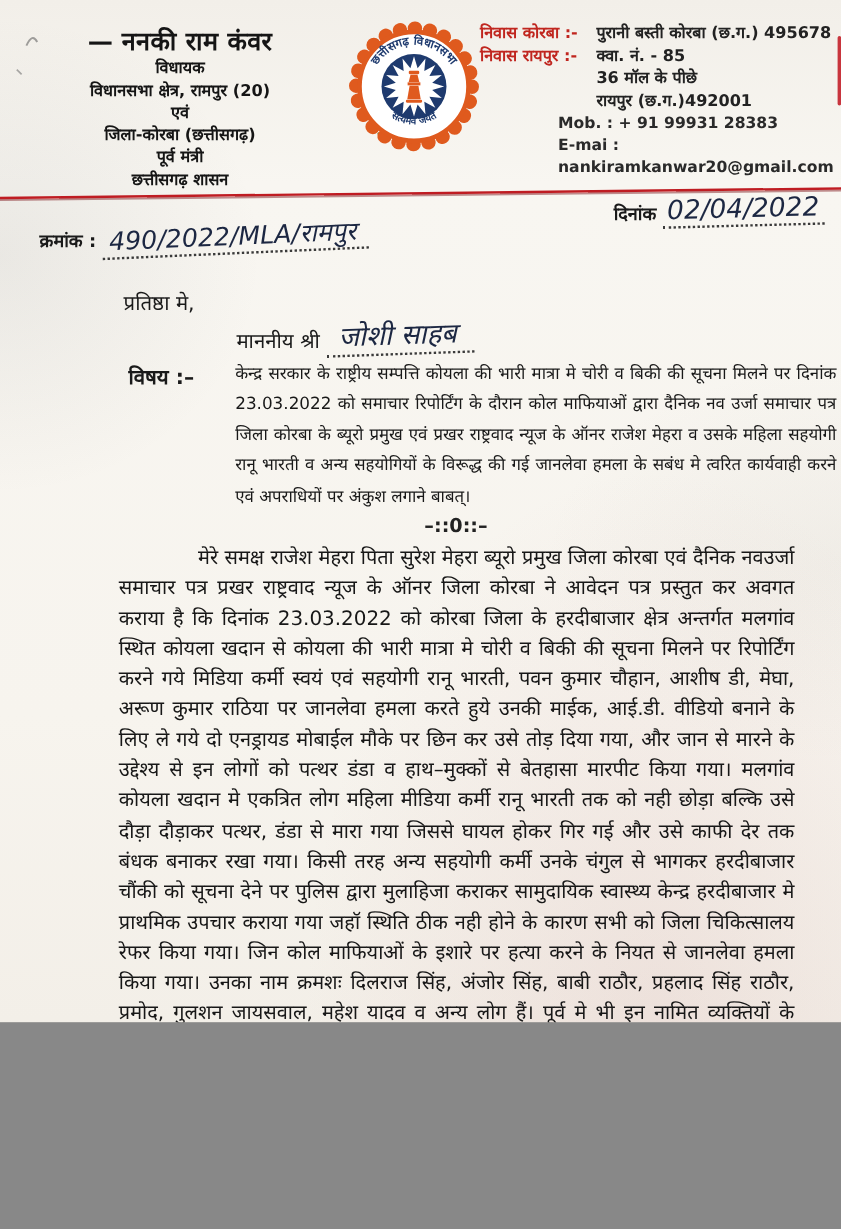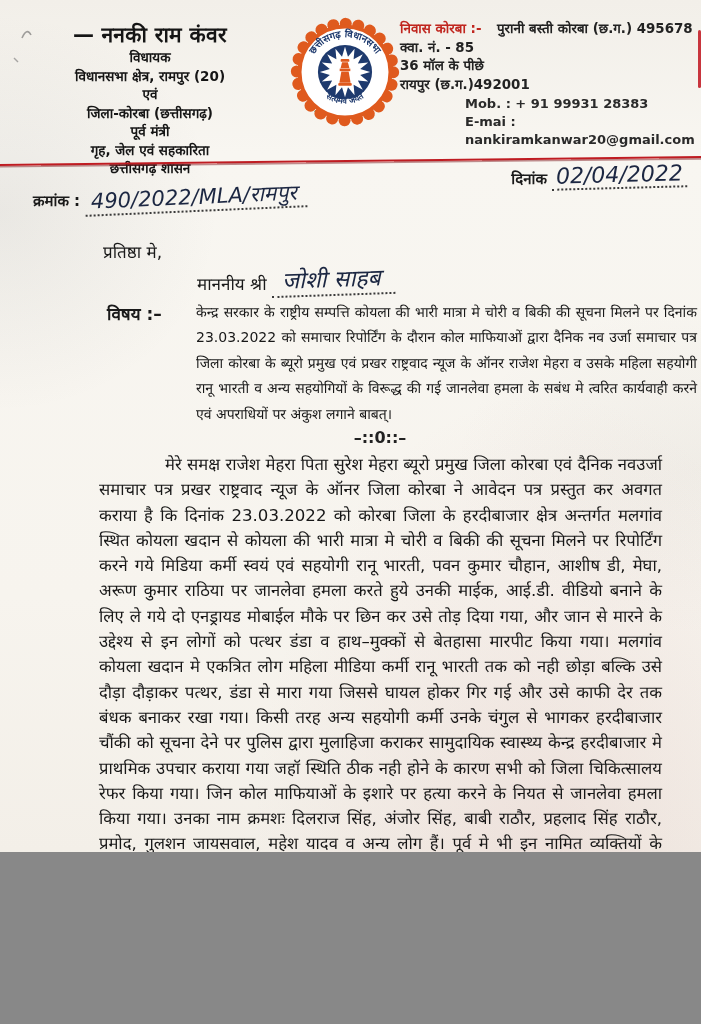--- a/index.html
+++ b/index.html
@@ -63,21 +63,20 @@
 
   <div class="abs lh-left">
     <div class="lh-name">
       <span class="dash">—</span><span>ननकी राम कंवर</span>
     </div>
     <div class="lh-line">विधायक</div>
     <div class="lh-line">विधानसभा क्षेत्र, रामपुर (20)</div>
     <div class="lh-line">एवं</div>
     <div class="lh-line">जिला-कोरबा (छत्तीसगढ़)</div>
     <div class="lh-line">पूर्व मंत्री</div>
-    <div class="lh-line">गृह, जेल एवं सहकारिता</div>
     <div class="lh-line">छत्तीसगढ़ शासन</div>
   </div>
 
   <svg class="abs emblem" viewBox="0 0 120 120">
     <defs>
       <path id="arcTop" d="M22,62 A38,38 0 1 1 98,62" fill="none"></path>
       <path id="arcBottom" d="M26,66 A35,35 0 0 0 94,66" fill="none"></path>
     </defs>
 
     <path d="M20,86 A45,45 0 0 1 13,52" fill="none" stroke="#3f7d38" stroke-width="4.5" stroke-dasharray="3 3"></path>
@@ -108,20 +107,21 @@
   </svg>
 
   <div class="abs lh-right">
     <div class="addr-row">
       <span class="addr-label">निवास कोरबा :-</span>
       <span class="addr-lines">
         <div>पुरानी बस्ती कोरबा (छ.ग.) 495678</div>
       </span>
     </div>
     <div class="addr-row">
+      <span class="addr-label">निवास रायपुर :-</span>
       <span class="addr-lines">
         <div>क्वा. नं. - 85</div>
         <div>36 मॉल के पीछे</div>
         <div>रायपुर (छ.ग.)492001</div>
       </span>
     </div>
     <div class="contact">
       <div>Mob. : + 91 99931 28383</div>
       <div>E-mai : nankiramkanwar20@gmail.com</div>
     </div>

